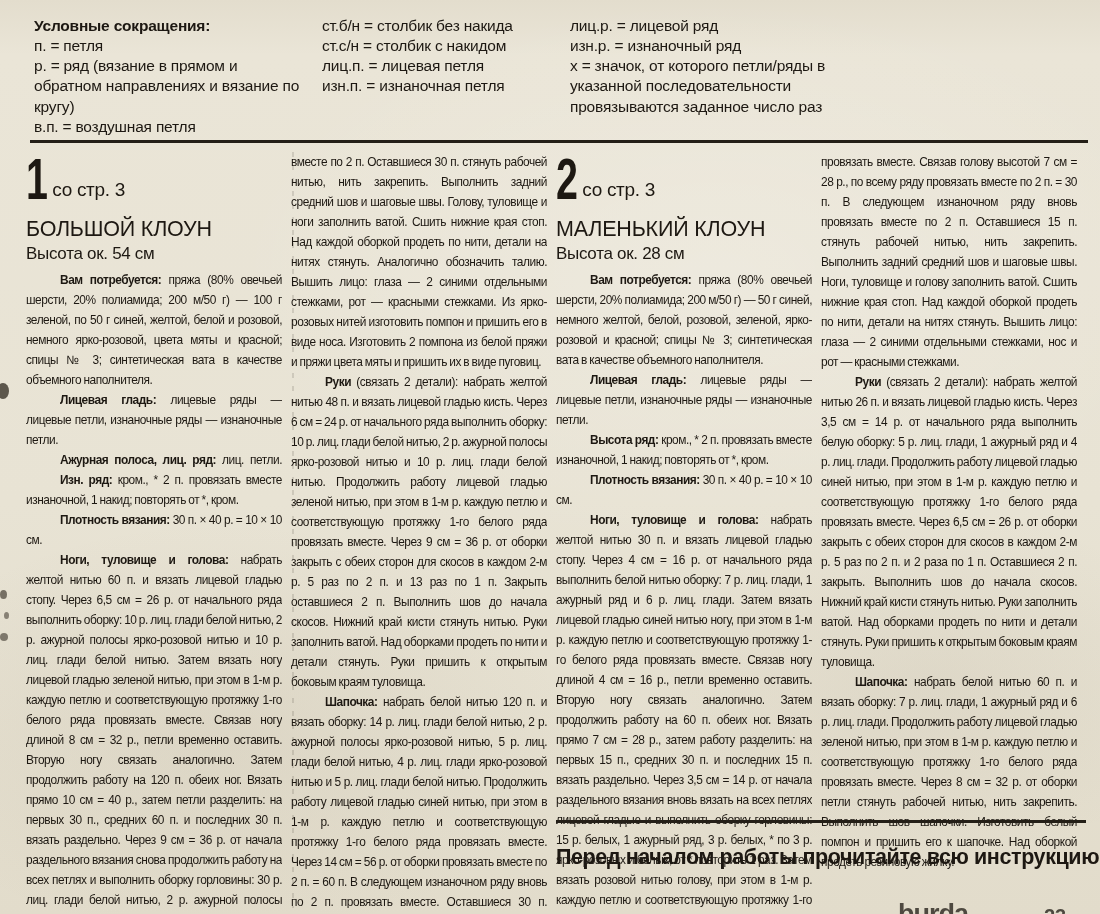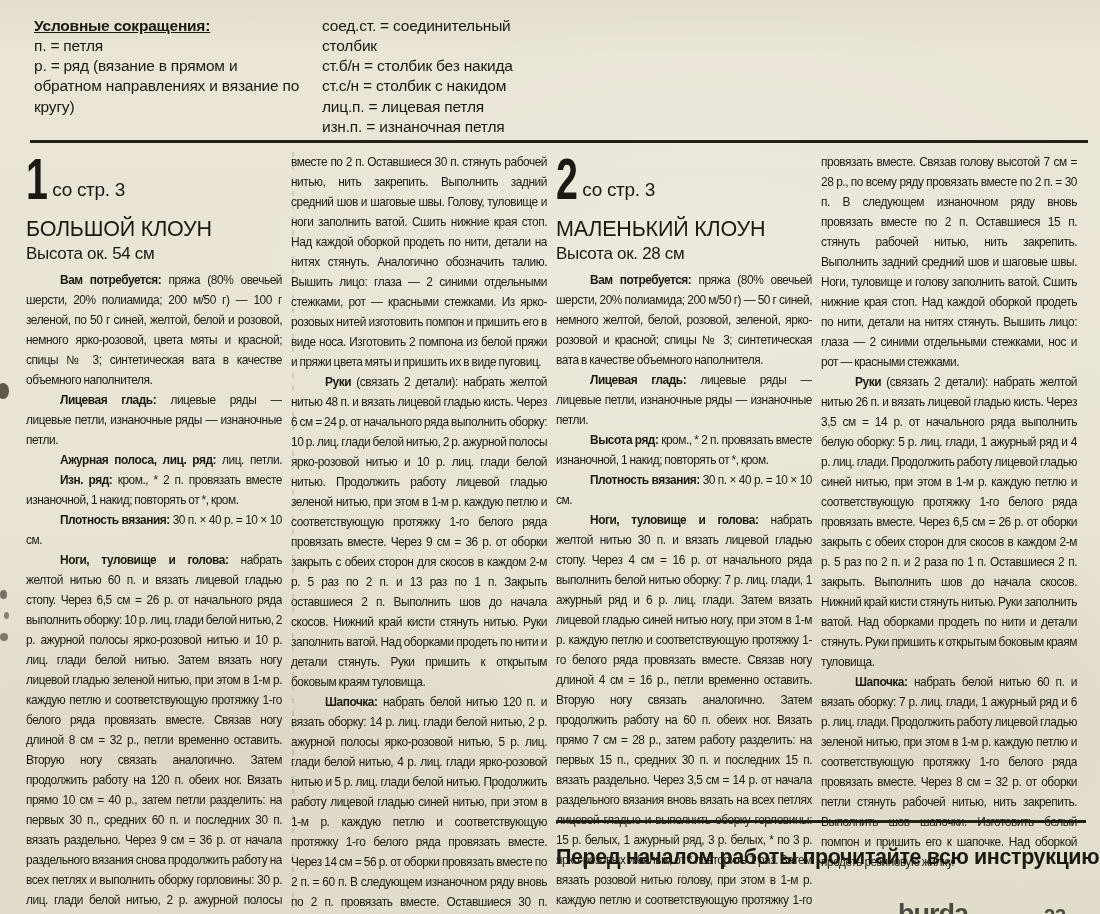--- a/index.html
+++ b/index.html
@@ -15,21 +15,21 @@
       radial-gradient(ellipse 500px 300px at 20% 80%, rgba(120,105,80,0.08), rgba(120,105,80,0) 70%),
       radial-gradient(ellipse 400px 250px at 85% 75%, rgba(120,105,80,0.07), rgba(120,105,80,0) 70%),
       linear-gradient(180deg,#e3ddcd 0%, #eae5d7 6%, #e8e3d4 55%, #e2dccb 100%);
   }
   
   .abbr{display:flex;gap:16px;padding:16px 10px 0 34px;}
   .abbr-col{font-size:15.5px;line-height:1.3;letter-spacing:-0.2px;}
   .abbr-col.c1{width:272px;}
   .abbr-col.c2{width:232px;}
   .abbr-col.c3{width:292px;}
-  .abbr-title{font-weight:bold;text-decoration:underline;}
+  .abbr-title{font-weight:bold;}
   .abbr-item{text-align:left;}
   
   .rule-top{position:absolute;left:30px;right:12px;top:140px;height:3px;background:#241f17;}
   
   .body{position:absolute;left:26px;top:152px;display:flex;gap:9px;}
   .col{width:256px;height:756px;overflow:hidden;}
   .para{margin:0;font-size:11.9px;line-height:20px;letter-spacing:-0.45px;word-spacing:-0.5px;text-align:justify;}
   .para .b{font-weight:bold;padding-left:34px;}
   
   .art-head{margin-bottom:6px;}
@@ -61,30 +61,38 @@
 
 <div class="page">
 
   <div class="abbr">
     <div class="abbr-col c1">
       <div class="abbr-title">Условные сокращения:</div>
       <div>
 
       <div class="abbr-item">п. = петля</div>
           <div class="abbr-item">р. = ряд (вязание в прямом и обратном направлениях и вязание по кругу)</div>
+          <div class="abbr-item">в.п. = воздушная петля</div>
         </div>
     </div>
     <div class="abbr-col c2">
       <div>
 
-      <div class="abbr-item">соед.ст. = соединительный столбик</div>
           <div class="abbr-item">ст.б/н = столбик без накида</div>
           <div class="abbr-item">ст.с/н = столбик с накидом</div>
           <div class="abbr-item">лиц.п. = лицевая петля</div>
           <div class="abbr-item">изн.п. = изнаночная петля</div>
+        </div>
+    </div>
+    <div class="abbr-col c3">
+      <div>
+
+      <div class="abbr-item">лиц.р. = лицевой ряд</div>
+          <div class="abbr-item">изн.р. = изнаночный ряд</div>
+          <div class="abbr-item">х = значок, от которого петли/ряды в указанной последовательности провязываются заданное число раз</div>
         </div>
     </div>
   </div>
 
   <div class="rule-top"></div>
 
   <div class="body">
 
     <div class="col">
       <div class="art-head">

